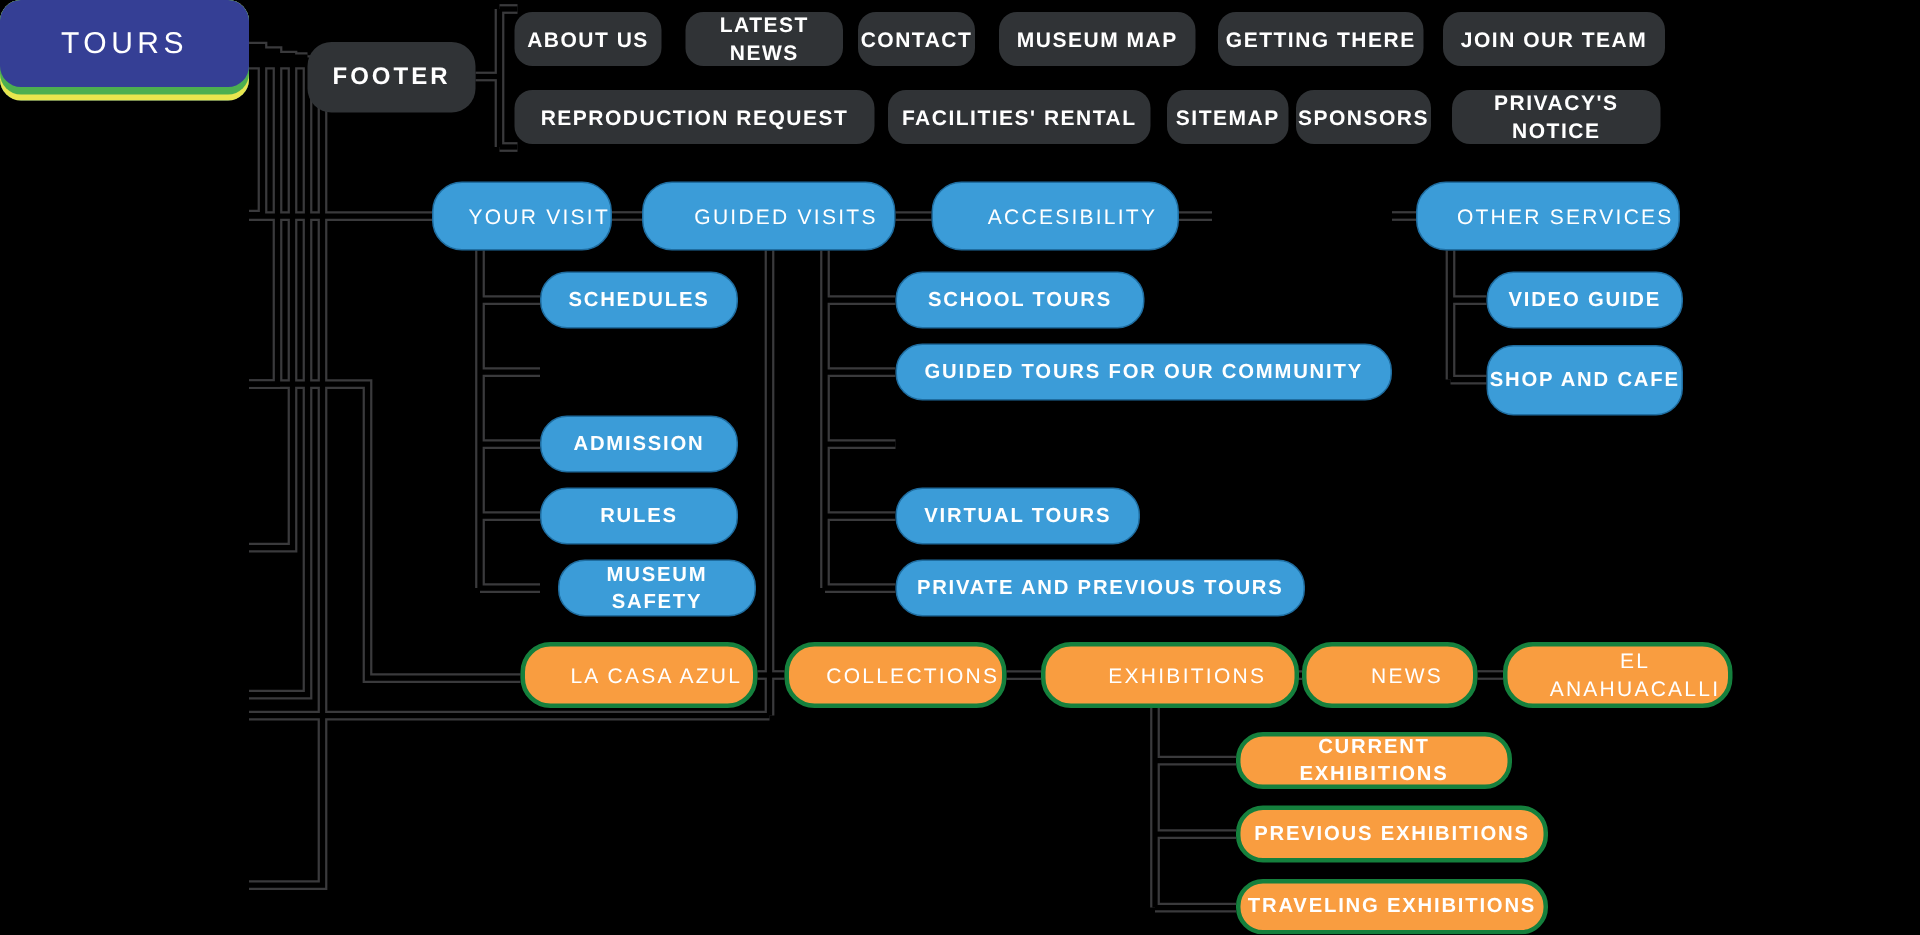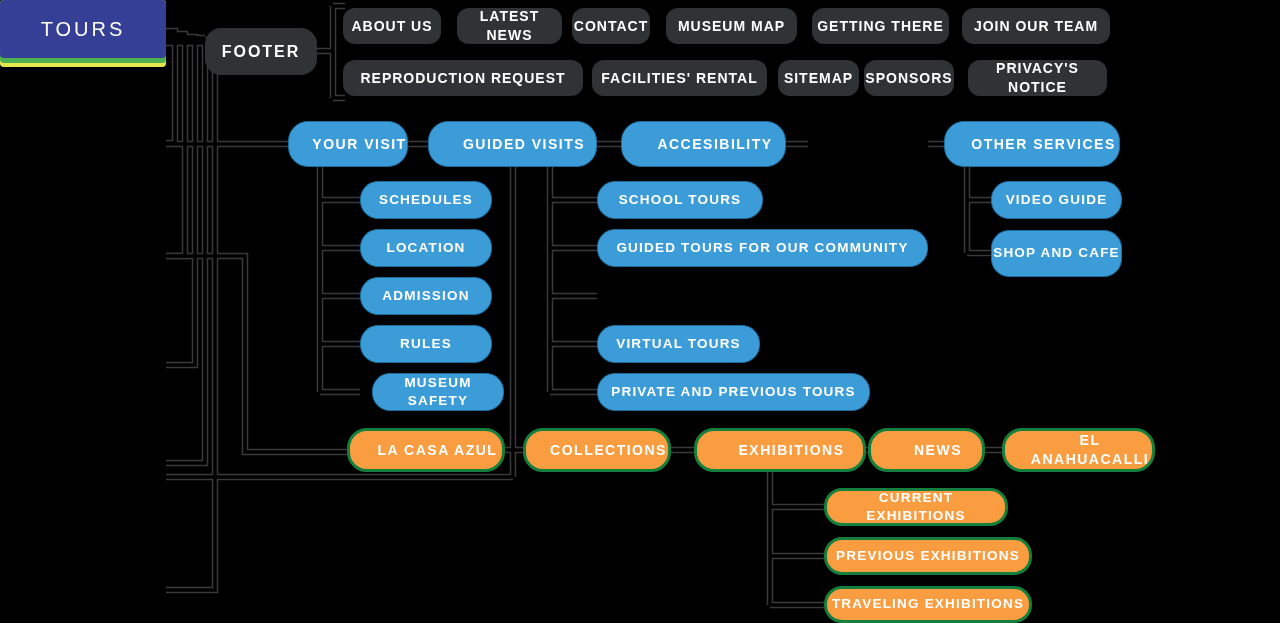--- a/index.html
+++ b/index.html
@@ -6,23 +6,23 @@
   #canvas{
     position:relative;width:1280px;height:623px;background:#000;overflow:hidden;
     font-family:"Liberation Sans",sans-serif;
   }
   svg.lines{position:absolute;left:0;top:0;pointer-events:none;}
   .node{
     position:absolute;display:flex;align-items:center;justify-content:center;
     text-align:center;color:#fff;letter-spacing:2px;white-space:pre-line;
     box-sizing:border-box;cursor:pointer;line-height:1.35;
   }
-  .big{font-size:20px;border-radius:4px;font-weight:normal;letter-spacing:3px;}
+  .big{font-size:20px;border-radius:14px;font-weight:normal;letter-spacing:3px;}
   .sm{font-size:13.5px;font-weight:bold;border-radius:18px;letter-spacing:1.2px;}
-  .row{font-size:14px;font-weight:bold;border-radius:20px;letter-spacing:1.5px;padding-left:23px;}
+  .row{font-size:14px;font-weight:normal;border-radius:20px;letter-spacing:1.5px;padding-left:23px;}
   .dark{background:#303336;font-size:14px;font-weight:bold;border-radius:12px;letter-spacing:1px;}
   .pink{background:#F6395F;}
   .blue{background:#3B9CD8;border:1px solid #1f6da0;}
   .orange{background:#F99D40;border:3px solid #15803d;}
   .yellow{background:#E8E64E;color:#3B3B3B;}
   .green{background:#4CAF50;}
   .indigo{background:#353F95;}
   .footerbox{background:#303336;font-size:16px;font-weight:bold;border-radius:16px;}
 </style>
 </head>
@@ -144,21 +144,20 @@
   <div class="node dark" style="left:778px;top:60px;width:81px;height:36px">SITEMAP</div>
   <div class="node dark" style="left:864px;top:60px;width:90px;height:36px">SPONSORS</div>
   <div class="node dark" style="left:968px;top:60px;width:139px;height:36px">PRIVACY'S NOTICE</div>
 
   <div class="node row blue" style="left:288px;top:121px;width:120px;height:46px">YOUR VISIT</div>
   <div class="node row blue" style="left:428px;top:121px;width:169px;height:46px">GUIDED VISITS</div>
   <div class="node row blue" style="left:621px;top:121px;width:165px;height:46px">ACCESIBILITY</div>
   <div class="node row blue" style="left:944px;top:121px;width:176px;height:46px">OTHER SERVICES</div>
 
   <div class="node sm blue" style="left:360px;top:181px;width:132px;height:38px">SCHEDULES</div>
-  <div class="node sm blue" style="left:360px;top:229px;width:132px;height:38px">LOCATION</div>
   <div class="node sm blue" style="left:360px;top:277px;width:132px;height:38px">ADMISSION</div>
   <div class="node sm blue" style="left:360px;top:325px;width:132px;height:38px">RULES</div>
   <div class="node sm blue" style="left:372px;top:373px;width:132px;height:38px">MUSEUM SAFETY</div>
 
   <div class="node sm blue" style="left:597px;top:181px;width:166px;height:38px">SCHOOL TOURS</div>
   <div class="node sm blue" style="left:597px;top:229px;width:331px;height:38px">GUIDED TOURS FOR OUR COMMUNITY</div>
   <div class="node sm blue" style="left:597px;top:325px;width:163px;height:38px">VIRTUAL TOURS</div>
   <div class="node sm blue" style="left:597px;top:373px;width:273px;height:38px">PRIVATE AND PREVIOUS TOURS</div>
 
   <div class="node sm blue" style="left:991px;top:181px;width:131px;height:38px">VIDEO GUIDE</div>

